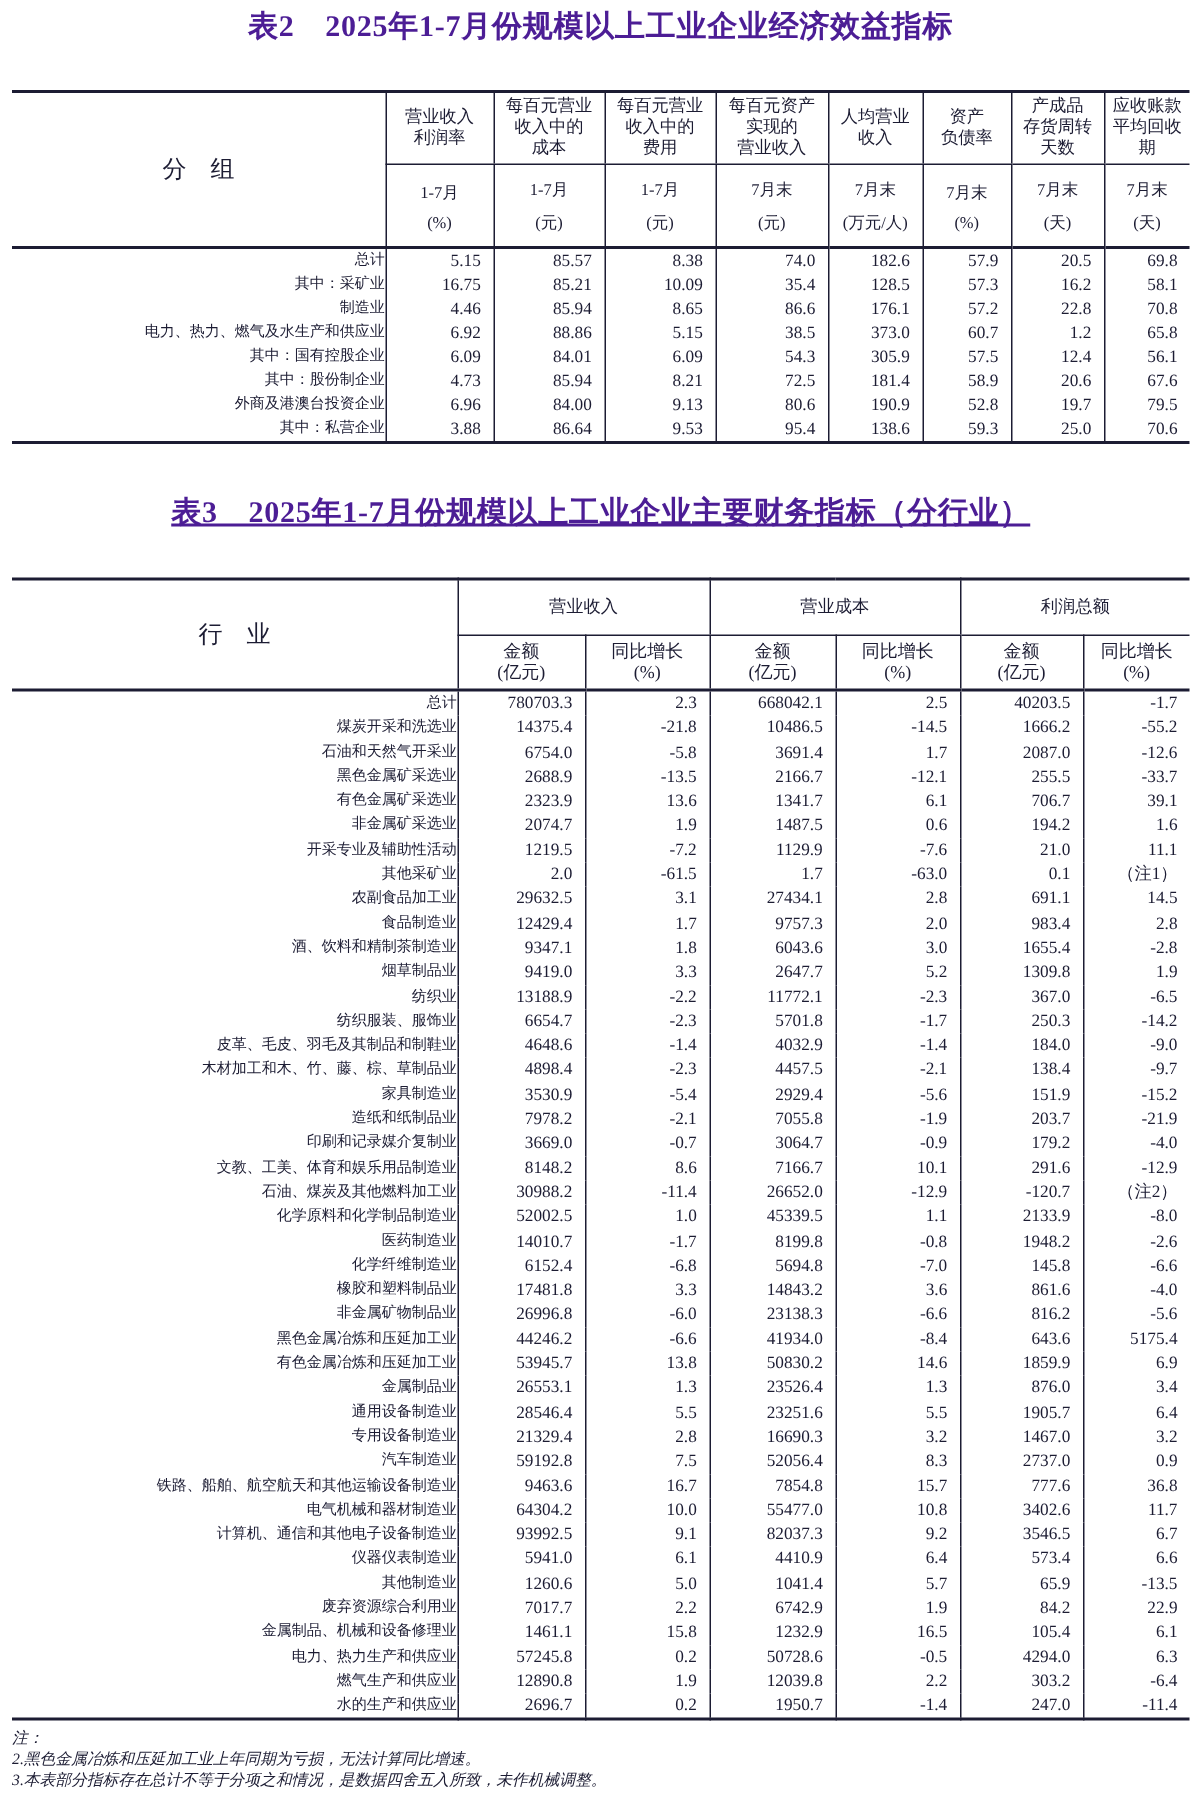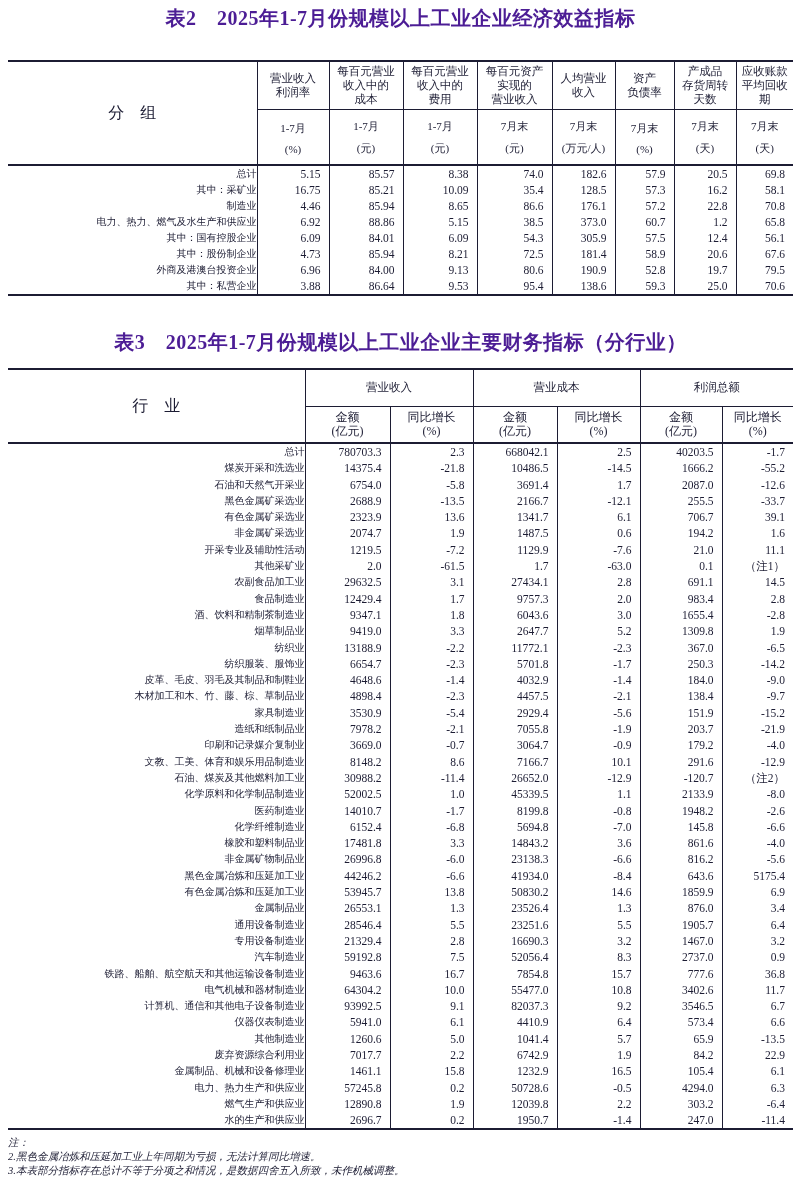--- a/index.html
+++ b/index.html
@@ -10,21 +10,21 @@
     font-family:"Liberation Serif","DejaVu Serif",serif;
     color:var(--ink);
   }
   .page { padding:9px 7px 0 8px; }
 
   .tbl-title {
     text-align:center; font-weight:bold; font-size:20px; line-height:19px;
     color:#4c1d95; letter-spacing:0.5px;
   }
   #t2-title { margin-bottom:32px; }
-  #t3-title { margin-top:37px; margin-bottom:16px; }
+  #t3-title { margin-top:37px; margin-bottom:33px;text-decoration:underline; }
 
   table.tbl {
     width:785px; table-layout:fixed; border-collapse:collapse;
     border-top:2px solid var(--bd); border-bottom:2px solid var(--bd);
   }
   th { font-weight:normal; text-align:center; vertical-align:middle; }
   .bl { border-left:1px solid var(--bd); }
 
   
   .t2 .grp-h { border-bottom:2px solid var(--bd); font-size:16px; }

